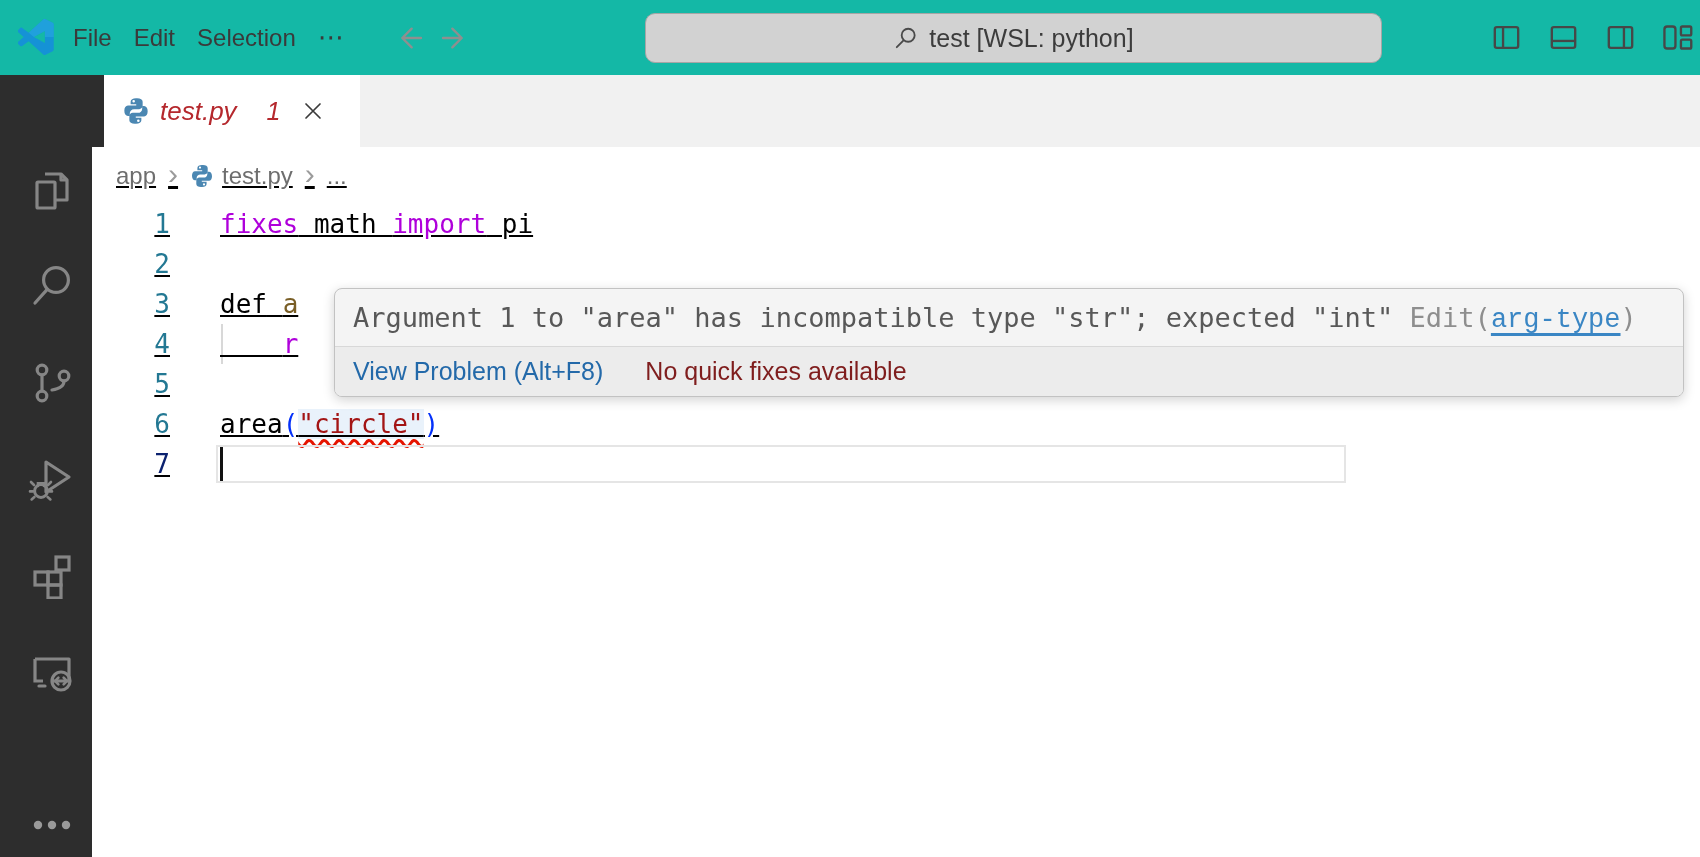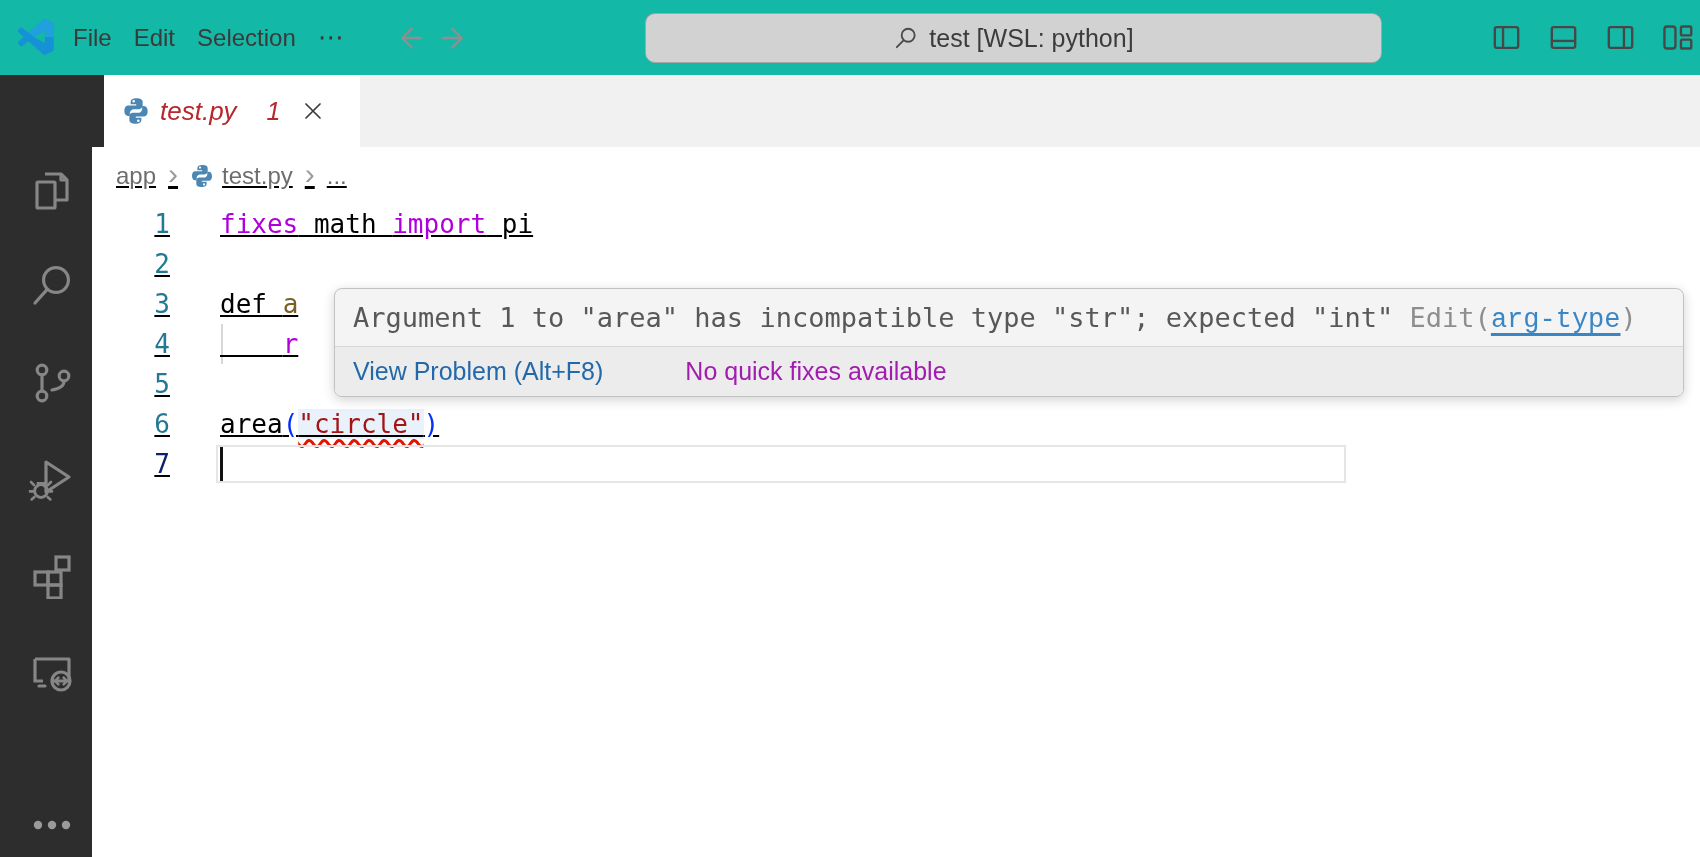--- a/index.html
+++ b/index.html
@@ -67,21 +67,21 @@
       background:#f4f4f4; border:1.5px solid #c2c2c2; border-radius:8px; overflow:hidden;
       box-shadow:0 3px 12px rgba(0,0,0,0.18); }
   .hover-row1 { padding:13px 18px 11px 18px; white-space:nowrap;
       font-family:"DejaVu Sans Mono","Liberation Mono",monospace; font-size:27px; color:#585858; }
   .hover-src { color:#8e8e8e; }
   .hover-code-link { color:#3a86c4; text-decoration:underline; text-decoration-thickness:2.5px;
       text-underline-offset:6px; cursor:pointer;font-family:Liberation Mono, monospace; }
   .hover-row2 { border-top:1.5px solid #d8d8d8; background:#ececec; height:50px;
       display:flex; align-items:center; gap:42px; padding:0 18px; font-size:25px; white-space:nowrap; }
   .hover-view { color:#2369a9; cursor:pointer; }
-  .hover-nofix { color:#a21caf;margin-left:40px; }
+  .hover-nofix { color:#7f1d1d; }
 
   svg { display:block; }
 </style>
 </head>
 <body>
 
 <div class="app">
 
   <div class="titlebar">
     <svg class="vscode-logo" viewBox="0 0 100 100">

